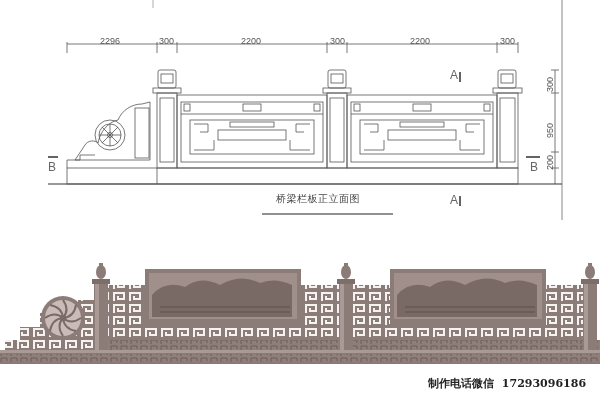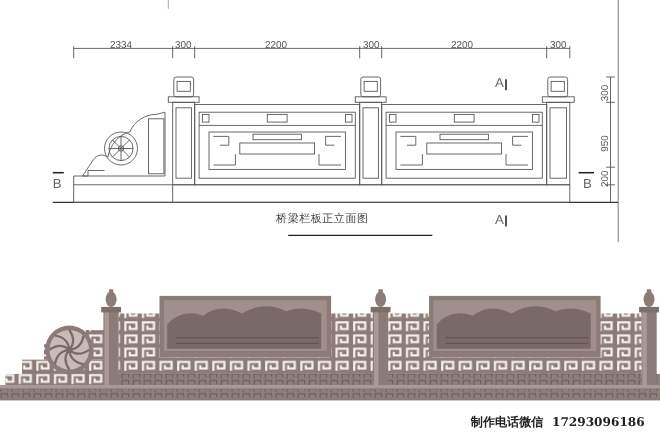--- a/index.html
+++ b/index.html
@@ -106,37 +106,37 @@
 
       <line x1="460" y1="72" x2="460" y2="82" stroke="#222" stroke-width="1.4"></line>
       <line x1="460" y1="196" x2="460" y2="206" stroke="#222" stroke-width="1.4"></line>
       <line x1="48" y1="157" x2="58" y2="157" stroke="#222" stroke-width="1.4"></line>
       <line x1="526" y1="157" x2="540" y2="157" stroke="#222" stroke-width="1.4"></line>
 
       <line x1="262" y1="214" x2="393" y2="214" stroke="#222" stroke-width="1.2"></line>
     </g>
   </svg>
 
-  <span class="dimtext" style="left:100px;top:36px;">2334</span>
+  <span class="dimtext" style="left:100px;top:36px;">2296</span>
   <span class="dimtext" style="left:159px;top:36px;">300</span>
   <span class="dimtext" style="left:241px;top:36px;">2200</span>
   <span class="dimtext" style="left:330px;top:36px;">300</span>
   <span class="dimtext" style="left:410px;top:36px;">2200</span>
   <span class="dimtext" style="left:500px;top:36px;">300</span>
 
   <span class="vtext" style="left:545px;top:92px;">300</span>
   <span class="vtext" style="left:545px;top:138px;">950</span>
   <span class="vtext" style="left:545px;top:170px;">200</span>
 
   <span class="marker" style="left:450px;top:68px;">A</span>
   <span class="marker" style="left:450px;top:193px;">A</span>
   <span class="marker" style="left:48px;top:160px;">B</span>
   <span class="marker" style="left:530px;top:160px;">B</span>
 
-  <span class="title" style="left:251px;top:192px;">桥梁栏板正立面图</span>
+  <span class="title" style="left:276px;top:192px;">桥梁栏板正立面图</span>
 </div>
 
 <div class="abs" style="left:0;top:255px;width:600px;height:120px;">
   <svg width="600" height="120" viewBox="0 0 600 120" style="position:absolute;left:0;top:0;">
     <defs>
       <pattern id="fret" width="16" height="12" patternUnits="userSpaceOnUse">
         <rect width="16" height="12" fill="#8c7c78"></rect>
         <path d="M2,10 L2,2 L12,2 L12,8 L6,8 L6,5" stroke="#f6f2f1" stroke-width="2" fill="none"></path>
       </pattern>
       <pattern id="band" width="10" height="6" patternUnits="userSpaceOnUse">

